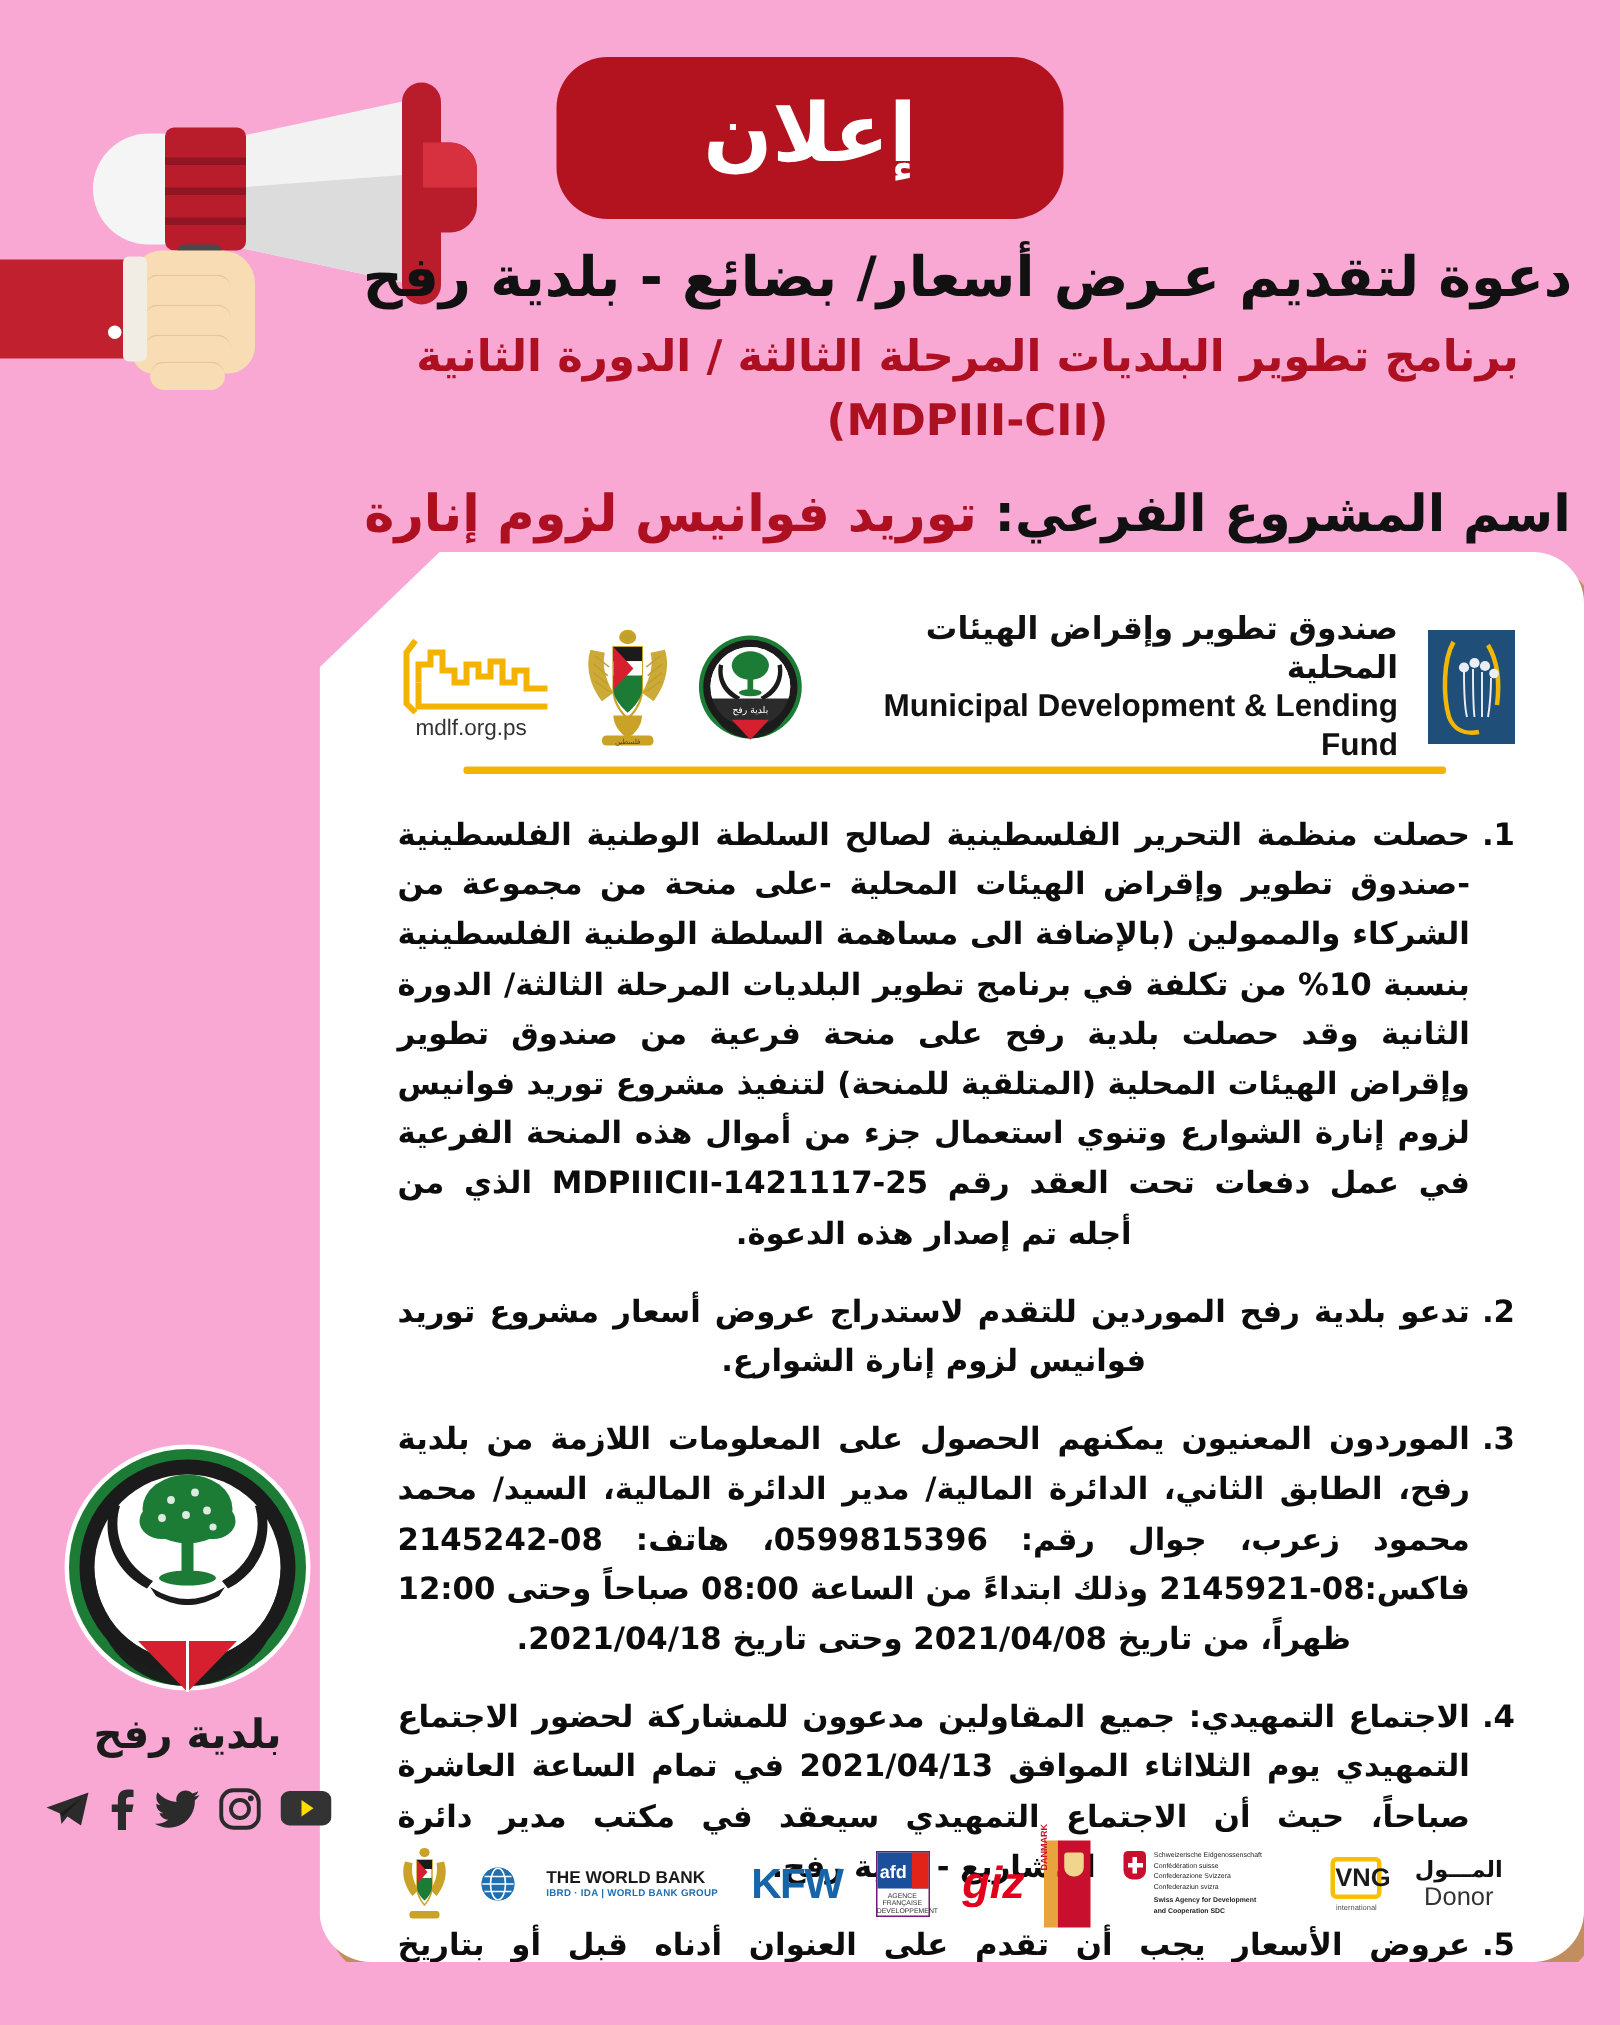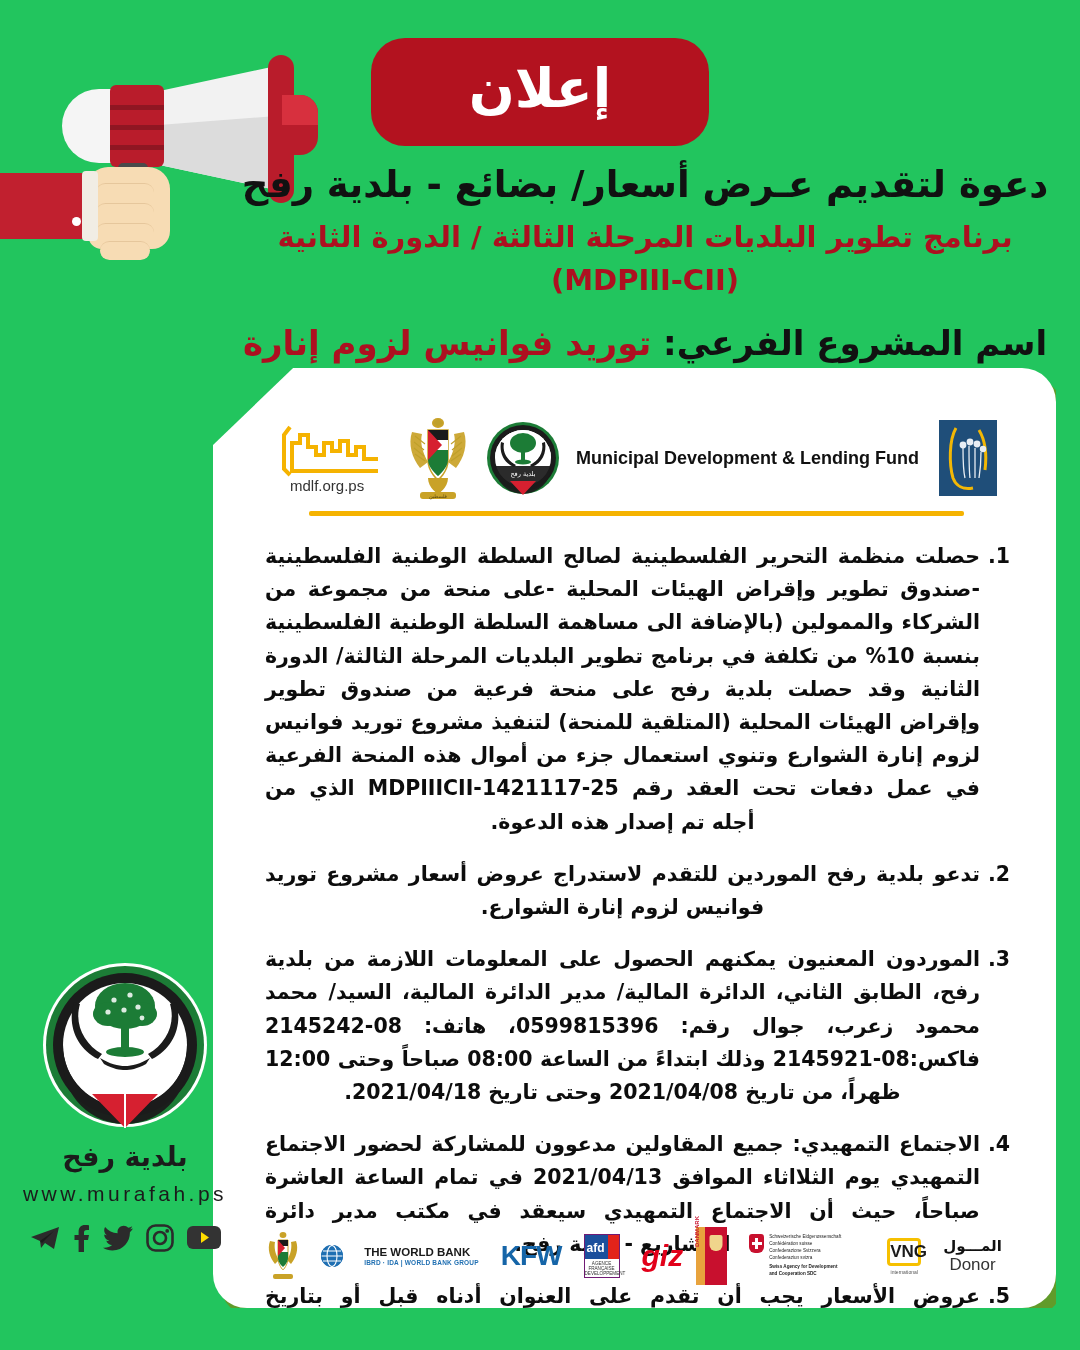--- a/index.html
+++ b/index.html
@@ -2,21 +2,21 @@
 <html lang="ar" dir="rtl"><head>
 <meta charset="utf-8">
 <style>
   * { margin:0; padding:0; box-sizing:border-box; }
   html, body {
     width:1080px; height:1350px;
     background:#FFDD00;
     font-family:"DejaVu Sans","Liberation Sans",sans-serif;
     overflow:hidden;
   }
-  .poster { position:relative; width:1080px; height:1350px; background:#22c55e; }
+  .poster { position:relative; width:1080px; height:1350px; background:#f9a8d4; }
 
   
   .megaphone { position:absolute; left:0px; top:45px; width:300px; height:240px; }
   .horn-body { position:absolute; left:120px; top:18px; width:170px; height:130px;
       background:#F2F2F2; clip-path:polygon(0% 28%,100% 0%,100% 100%,0% 72%); }
   .horn-body-sh { position:absolute; left:120px; top:18px; width:170px; height:130px;
       background:#DCDCDC; clip-path:polygon(0% 50%,100% 40%,100% 100%,0% 72%); }
   .horn-rim { position:absolute; left:268px; top:10px; width:26px; height:148px;
       background:#B91C2B; border-radius:13px; }
   .horn-rim-in { position:absolute; left:282px; top:50px; width:36px; height:60px;
@@ -72,21 +72,21 @@
   .logos { position:relative; height:112px; margin-top:6px; display:flex;
       align-items:center; justify-content:center; gap:16px; direction:ltr; }
   .logo-mdlf-url { position:relative; width:112px; height:86px; }
   .skyline { position:absolute; left:0; top:6px; width:104px; height:56px; }
   .mdlf-url { position:absolute; left:12px; top:62px; font-size:15px; color:#333;
       font-family:"Liberation Sans",sans-serif; }
   .eagle { width:64px; height:88px; }
   .rafah-seal-sm { width:74px; height:74px; }
   .mdlf-text { text-align:right; direction:rtl; line-height:1.25; margin-right:4px; }
   .mdlf-ar { font-size:21px; font-weight:bold; color:#111; }
-  .mdlf-en { font-size:18px; font-weight:bold; color:#111;
+  .mdlf-en { font-size:21px; font-weight:bold; color:#111;
       font-family:"Liberation Sans",sans-serif; direction:ltr; }
   .hand-logo { width:58px; height:76px; background:#1F4E79; position:relative; }
   .logos-rule { position:absolute; left:44px; right:46px; bottom:-2px; height:5px;
       background:#F5B301; border-radius:2px; }
 
   
   .body-list { margin-top:26px; direction:rtl; }
   .item { display:flex; gap:8px; font-size:20.5px; line-height:1.62;
       color:#0D0D0D; font-weight:bold; text-align:justify; margin-bottom:19px;
       text-align-last:center; }
@@ -228,20 +228,21 @@
           <g fill="#1B1B1B">
             <path d="M18 22 C16 32 22 40 30 44 L28 46 C18 42 13 32 15 21 Z"></path>
             <path d="M56 22 C58 32 52 40 44 44 L46 46 C56 42 61 32 59 21 Z"></path>
           </g>
           <path d="M9 45 A28 28 0 0 0 65 45 L9 45 Z" fill="#1B1B1B" opacity=".93"></path>
           <text x="37" y="55" font-size="6.5" fill="#FFFFFF" text-anchor="middle" font-family="DejaVu Sans, sans-serif">بلدية رفح</text>
           <path d="M24 60 L37 74 L50 60 Z" fill="#D62030"></path>
         </svg>
 
         <div class="mdlf-text">
+          <div class="mdlf-ar">صندوق تطوير وإقراض الهيئات المحلية</div>
           <div class="mdlf-en">Municipal Development &amp; Lending Fund</div>
         </div>
 
         <div class="hand-logo">
           <svg viewBox="0 0 58 76" width="58" height="76">
             <rect width="58" height="76" fill="#1F4E79"></rect>
             <path d="M17 8 C10 20 10 44 14 58 C17 66 24 70 34 68" fill="none" stroke="#F2B705" stroke-width="3"></path>
             <path d="M40 10 C46 20 48 34 46 50" fill="none" stroke="#F2B705" stroke-width="3"></path>
             <g stroke="#E8EEF4" stroke-width="1.3" fill="none">
               <path d="M24 28 C24 40 24 50 26 58"></path>
@@ -387,21 +388,20 @@
       <path d="M58 96 C68 102 76 104 83 104 C90 104 98 102 108 96 L104 102 C95 107 88 108 83 108 C78 108 71 107 62 102 Z"></path>
     </g>
     <path d="M21 100 A62 62 0 0 0 145 100 L145 83 A62 62 0 0 1 21 83 Z" fill="#1B1B1B" opacity=".96"></path>
     <text x="83" y="122" font-size="15" fill="#FFFFFF" text-anchor="middle" font-family="DejaVu Sans, sans-serif">بلدية رفح</text>
     <path d="M50 132 L83 166 L116 132 Z" fill="#D62030"></path>
     <path d="M83 132 L83 166" stroke="#FFFFFF" stroke-width="2"></path>
   </svg>
 
   <div class="footer-left">
     <div class="fl-1">بلدية رفح</div>
-    <div class="fl-3">www.murafah.ps</div>
     <div class="social">
       <svg width="30" height="26" viewBox="0 0 30 26">
         <path d="M1 12 L29 2 L24 24 L15 18 L11 23 L10 16 Z" fill="#2b2b2b"></path>
         <path d="M10 16 L24 6 L12 18 Z" fill="#1b1b1b"></path>
       </svg>
       <svg width="17" height="28" viewBox="0 0 17 28">
         <path d="M11 28 V16 h4 l1-5 h-5 V8.5 C11 7 11.6 6 14 6 h2 V1.2 C15.3 1.1 13.6 1 12 1 C8 1 5.6 3.4 5.6 7.8 V11 H1.5 v5 H5.6 V28 Z" fill="#2b2b2b"></path>
       </svg>
       <svg width="30" height="26" viewBox="0 0 30 26">
         <path d="M30 3.6 c-1.1 .5 -2.3 .8 -3.5 1 c1.3 -.8 2.2 -2 2.7 -3.4 c-1.2 .7 -2.5 1.2 -3.9 1.5 C24.1 1.4 22.5 .7 20.7 .7 c-3.4 0 -6.2 2.8 -6.2 6.2 c0 .5 .1 1 .2 1.4 C9.6 8 5.1 5.6 2.1 1.9 C1.5 2.9 1.2 4 1.2 5.2 c0 2.1 1.1 4 2.8 5.1 c-1 0 -2 -.3 -2.8 -.8 v.1 c0 3 2.1 5.5 4.9 6.1 c-.5 .1 -1 .2 -1.6 .2 c-.4 0 -.8 0 -1.2 -.1 c.8 2.4 3 4.2 5.8 4.3 c-2.1 1.7 -4.8 2.7 -7.7 2.7 c-.5 0 -1 0 -1.5 -.1 C2.7 24.5 6 25.5 9.4 25.5 C20.7 25.5 26.9 16.1 26.9 8 c0 -.3 0 -.5 0 -.8 C28.1 6.3 29.1 5 30 3.6 Z" fill="#2b2b2b"></path>

